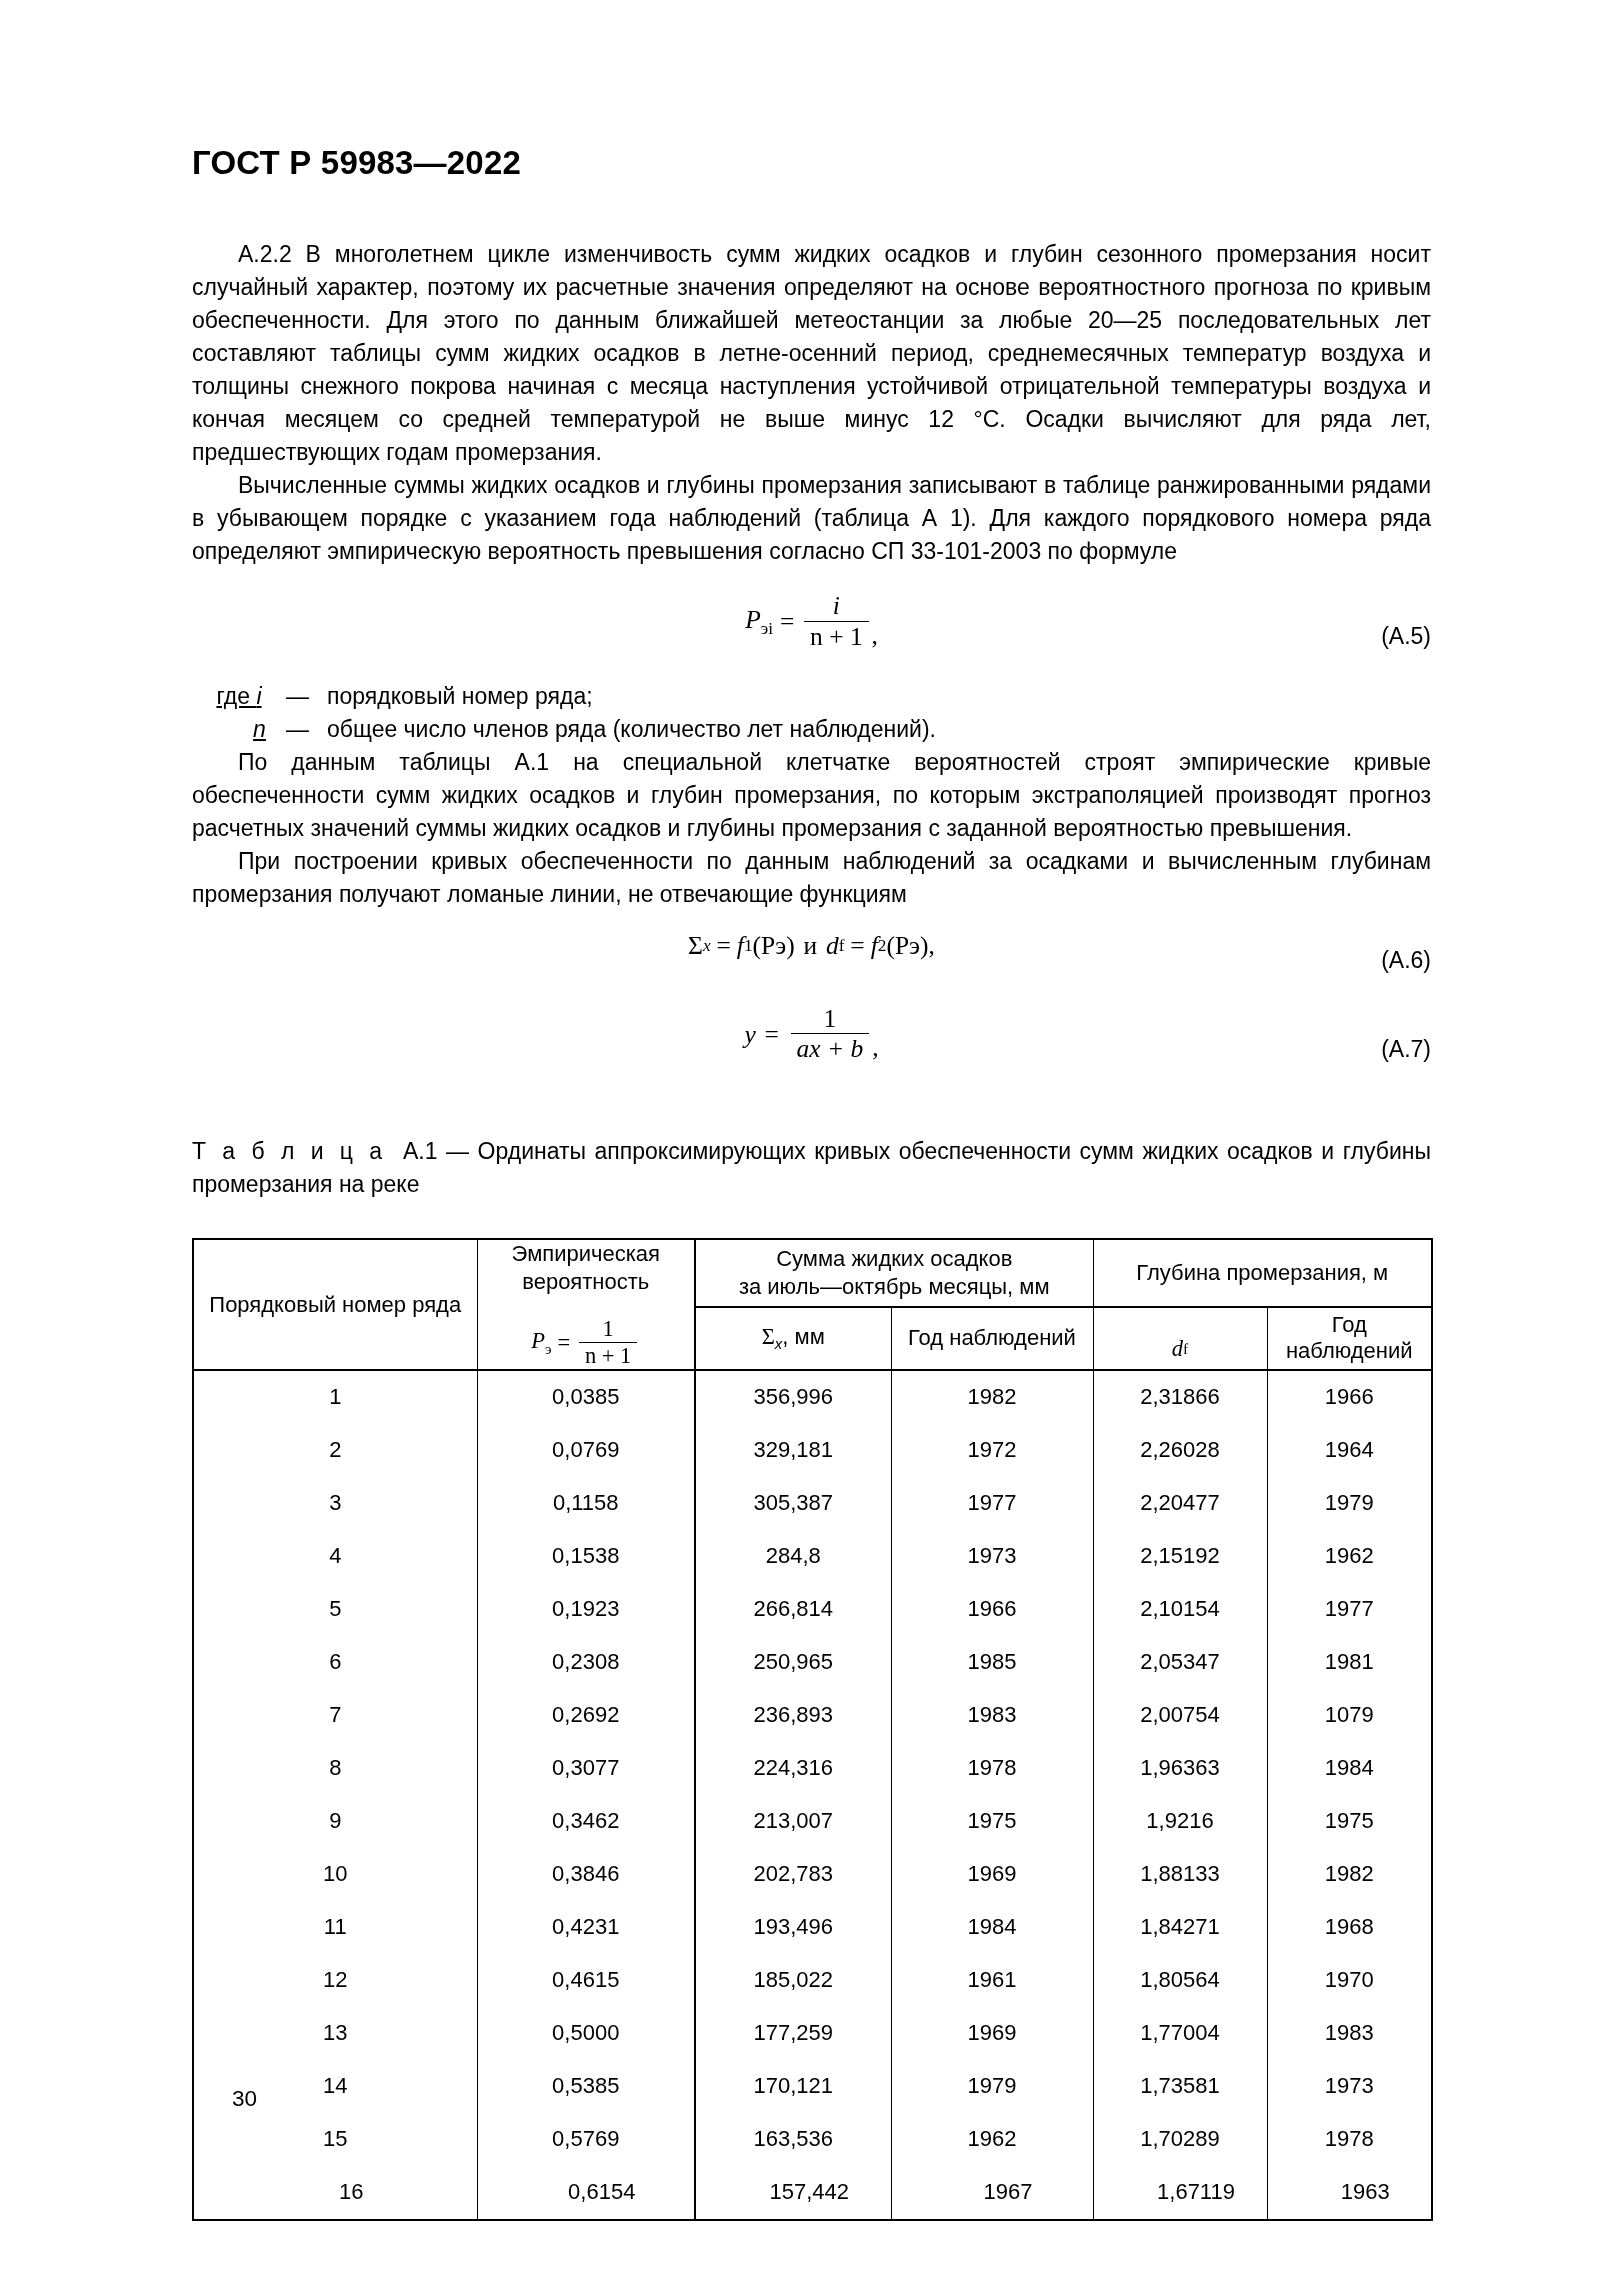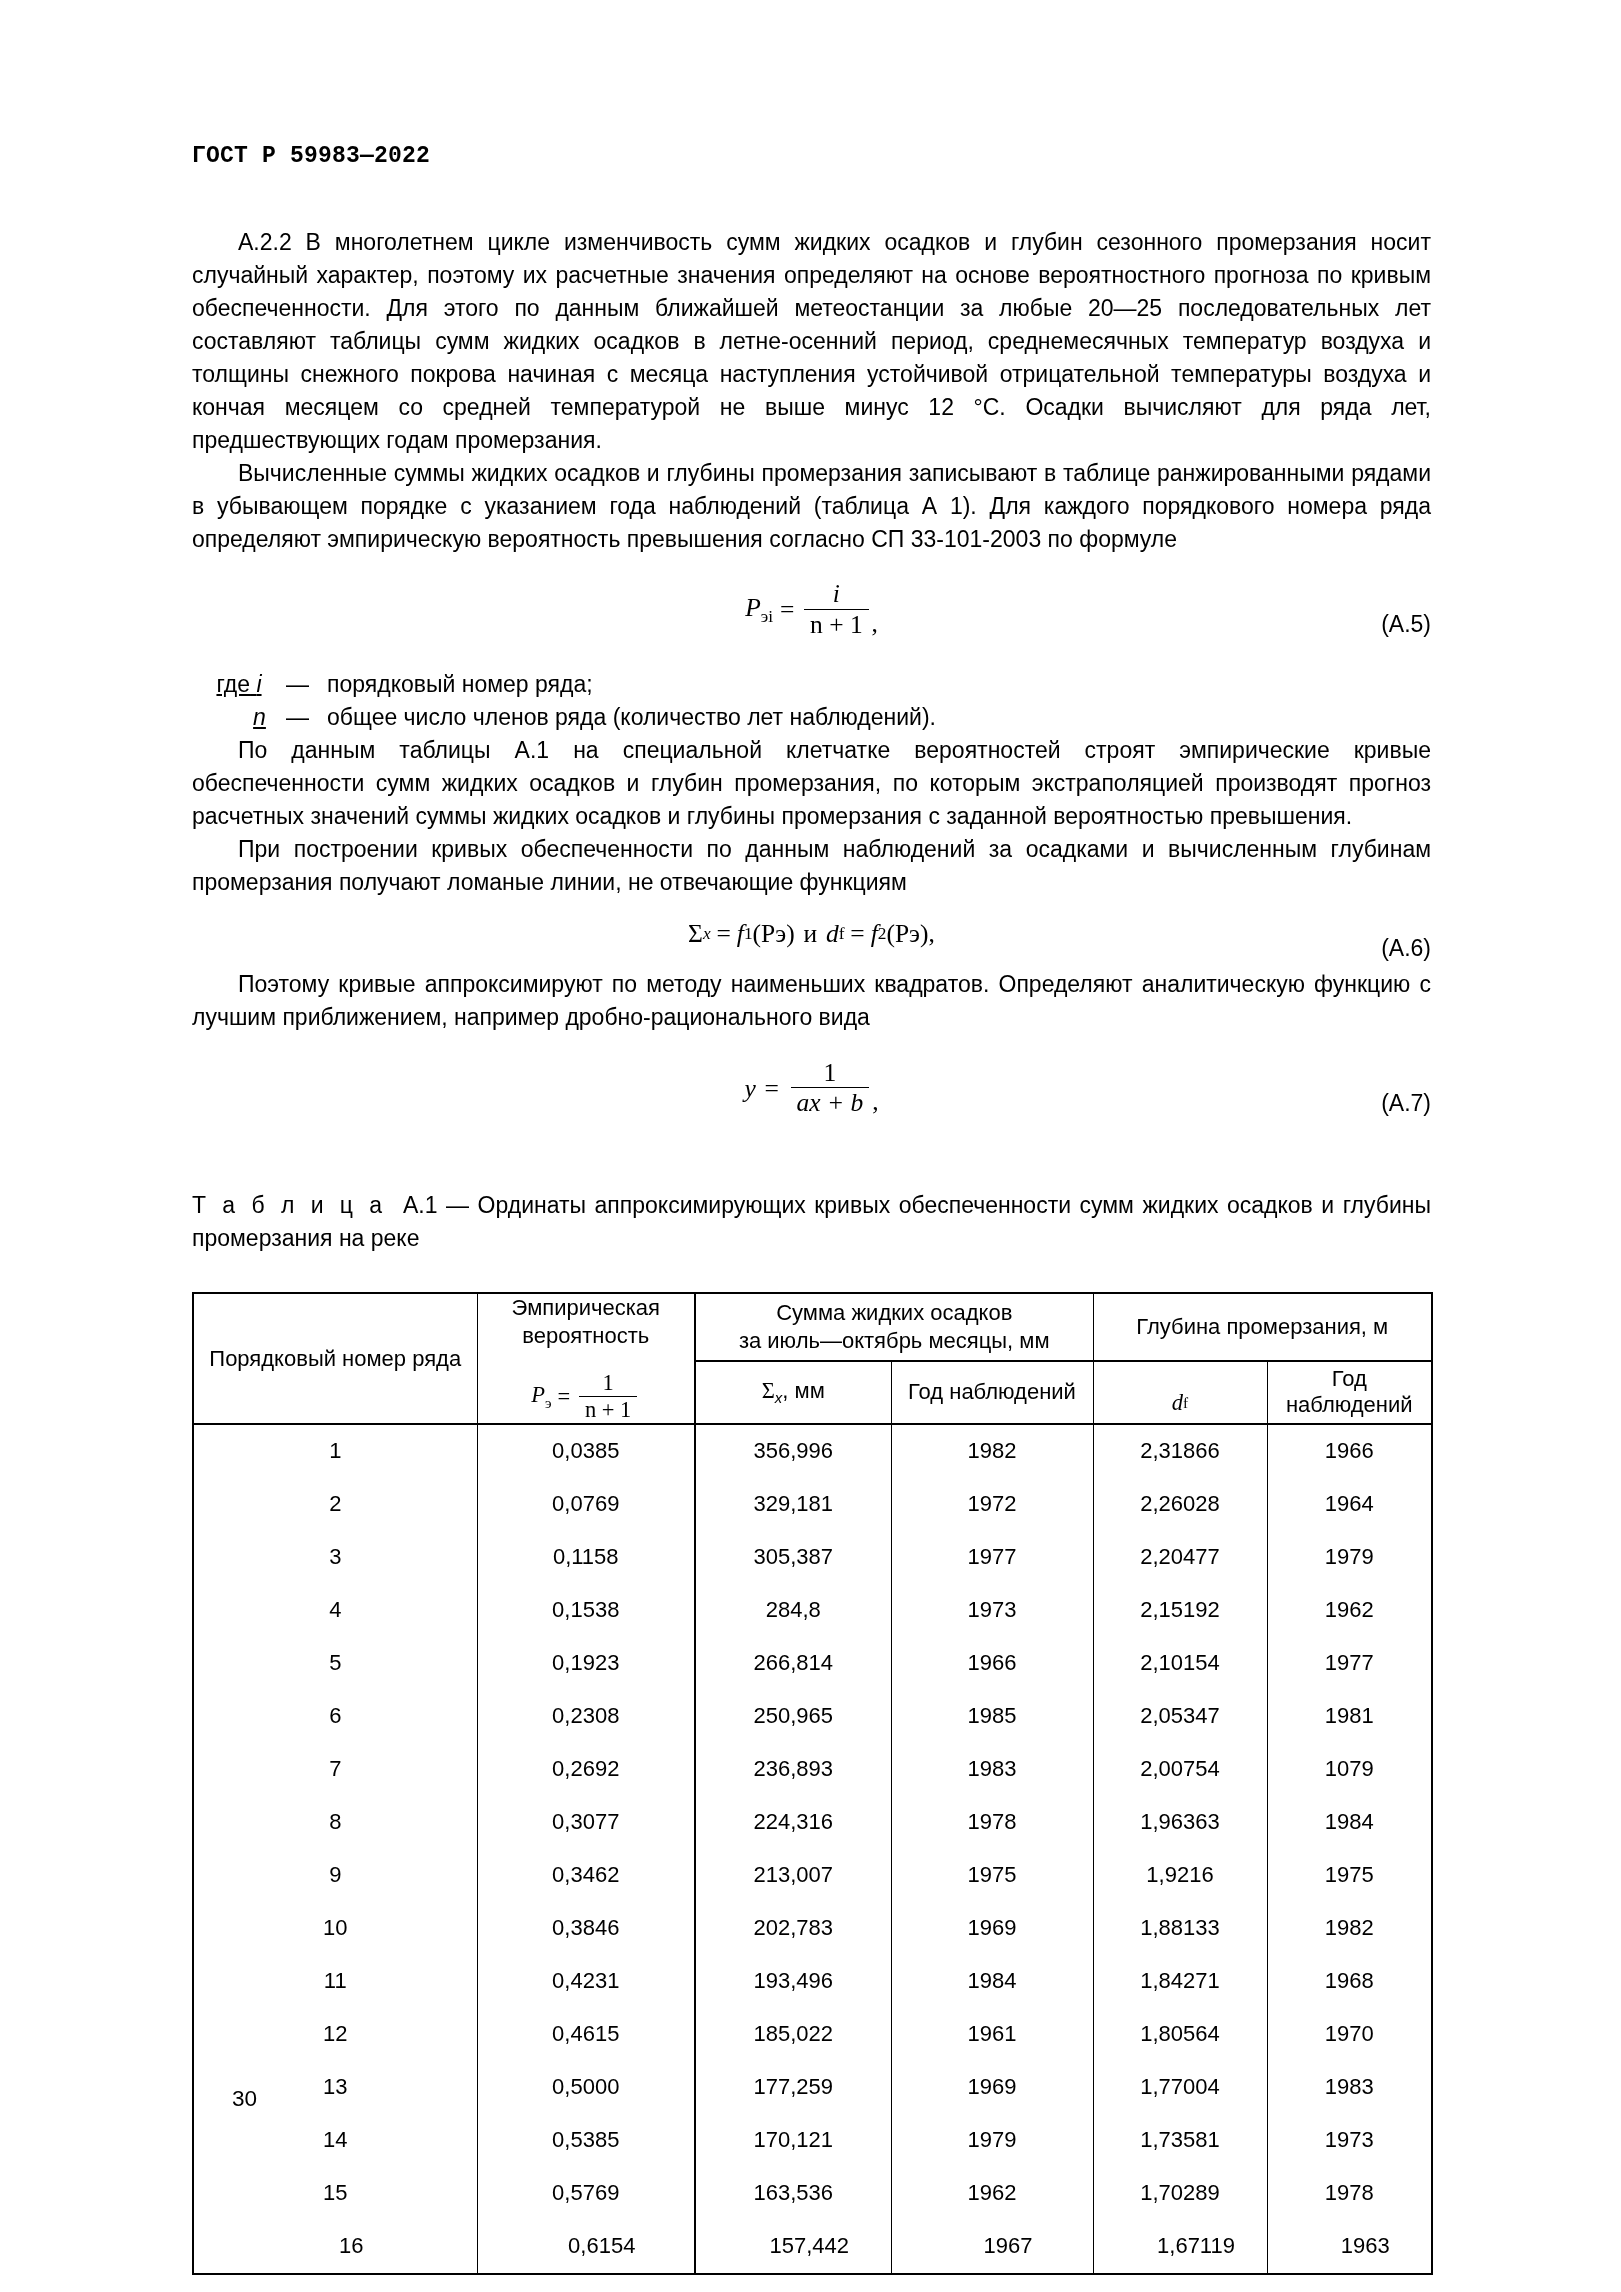--- a/index.html
+++ b/index.html
@@ -20,26 +20,25 @@
     box-sizing: border-box;
     overflow: hidden;
   }
   .content {
     position: absolute;
     left: 192px;
     top: 143px;
     width: 1239px;
   }
   .doc-header {
-    font-size: 23px;
+    font-size: 33px;
     font-weight: bold;
     letter-spacing: 0.2px;
     margin: 0 0 55px 0;
     line-height: 1.2;
-    font-family: Liberation Mono, monospace;
   }
   p.body-text {
     font-size: 23px;
     line-height: 33px;
     text-align: justify;
     text-justify: inter-word;
     margin: 0;
     hyphens: manual;
   }
   p.body-text.indent {
@@ -244,21 +243,20 @@
         <span class="upr" style="margin:0 5.9px;">=</span>
         <span>f</span>
           <sub class="sm">2</sub>
           <span class="upr">(Pэ),</span>
       </span>
       <span class="formula-num">(А.6)</span>
     </div>
 
     <div class="sp-20"></div>
 
-    <p class="body-text indent">Поэтому кривые аппроксимируют по методу наименьших квадратов. Определяют аналитическую функцию с лучшим приближением, например дробно-рационального вида</p>
 
     <div class="sp-26"></div>
 
     <div class="formula-row">
       <span class="formula">
         <span>y</span>
         <span class="upr" style="margin:0 8.8px;">=</span>
         <span class="frac">
           <span class="num upr">1</span>
           <span class="den">ax + b</span>

